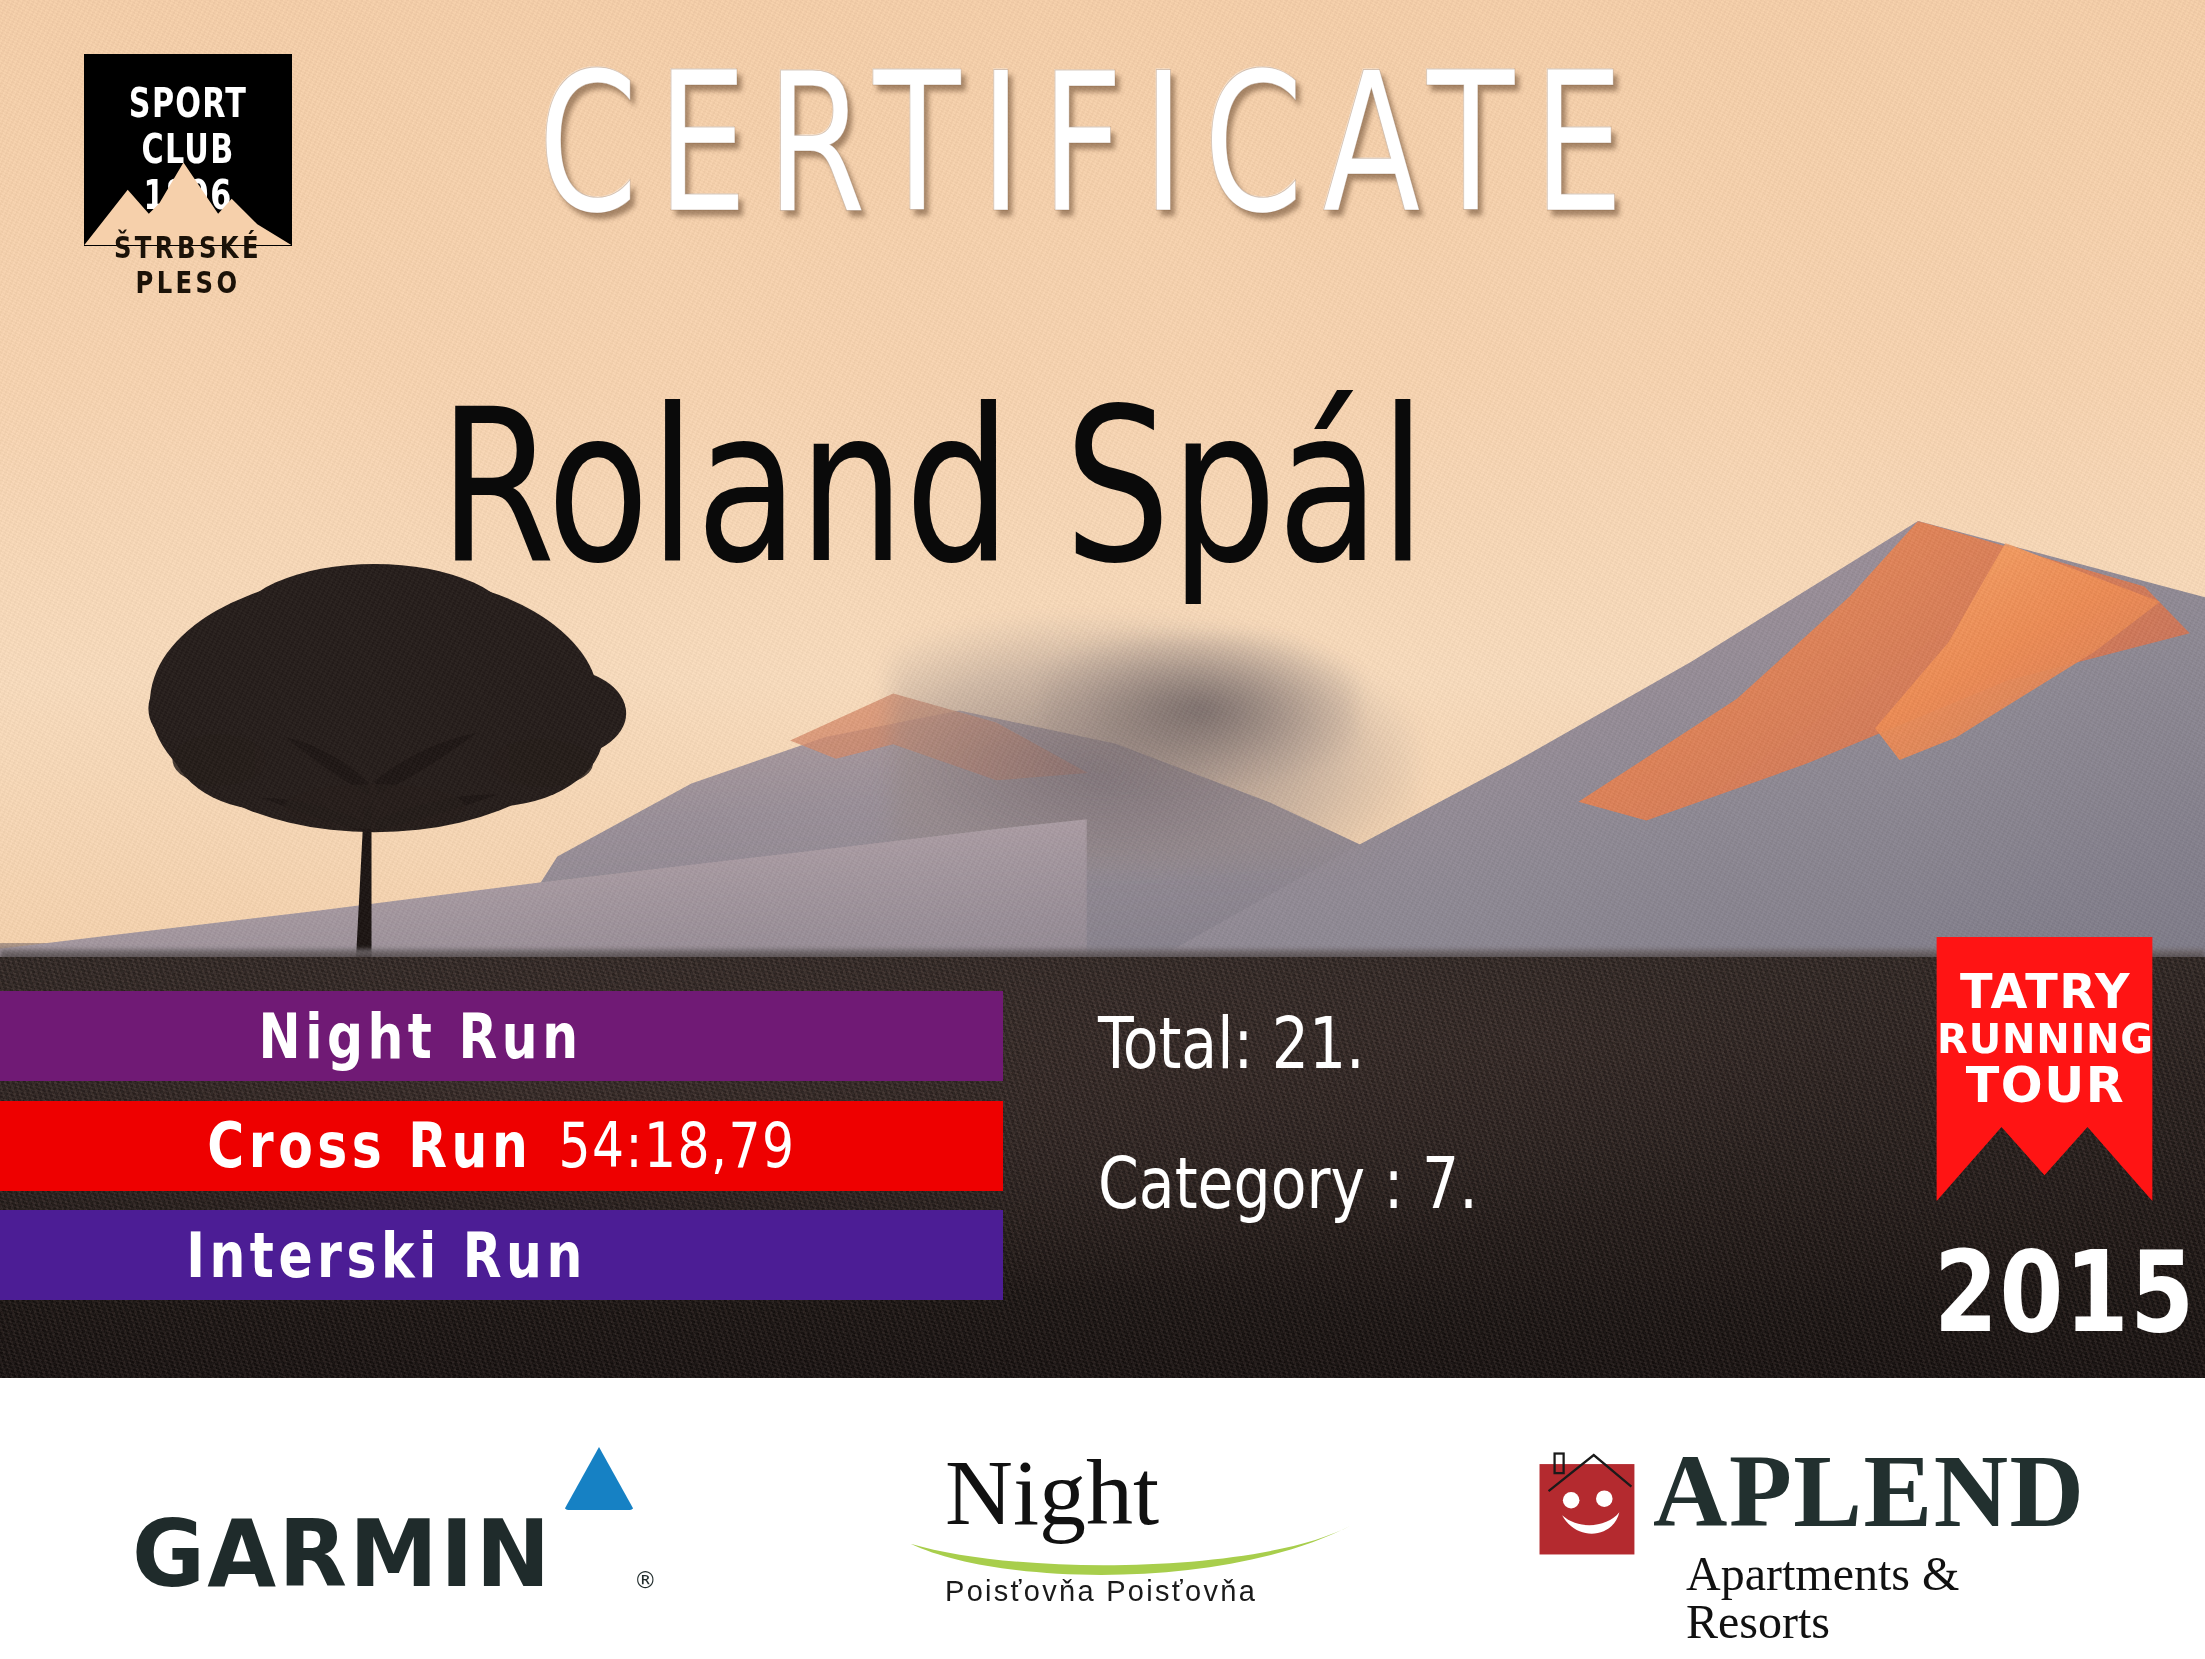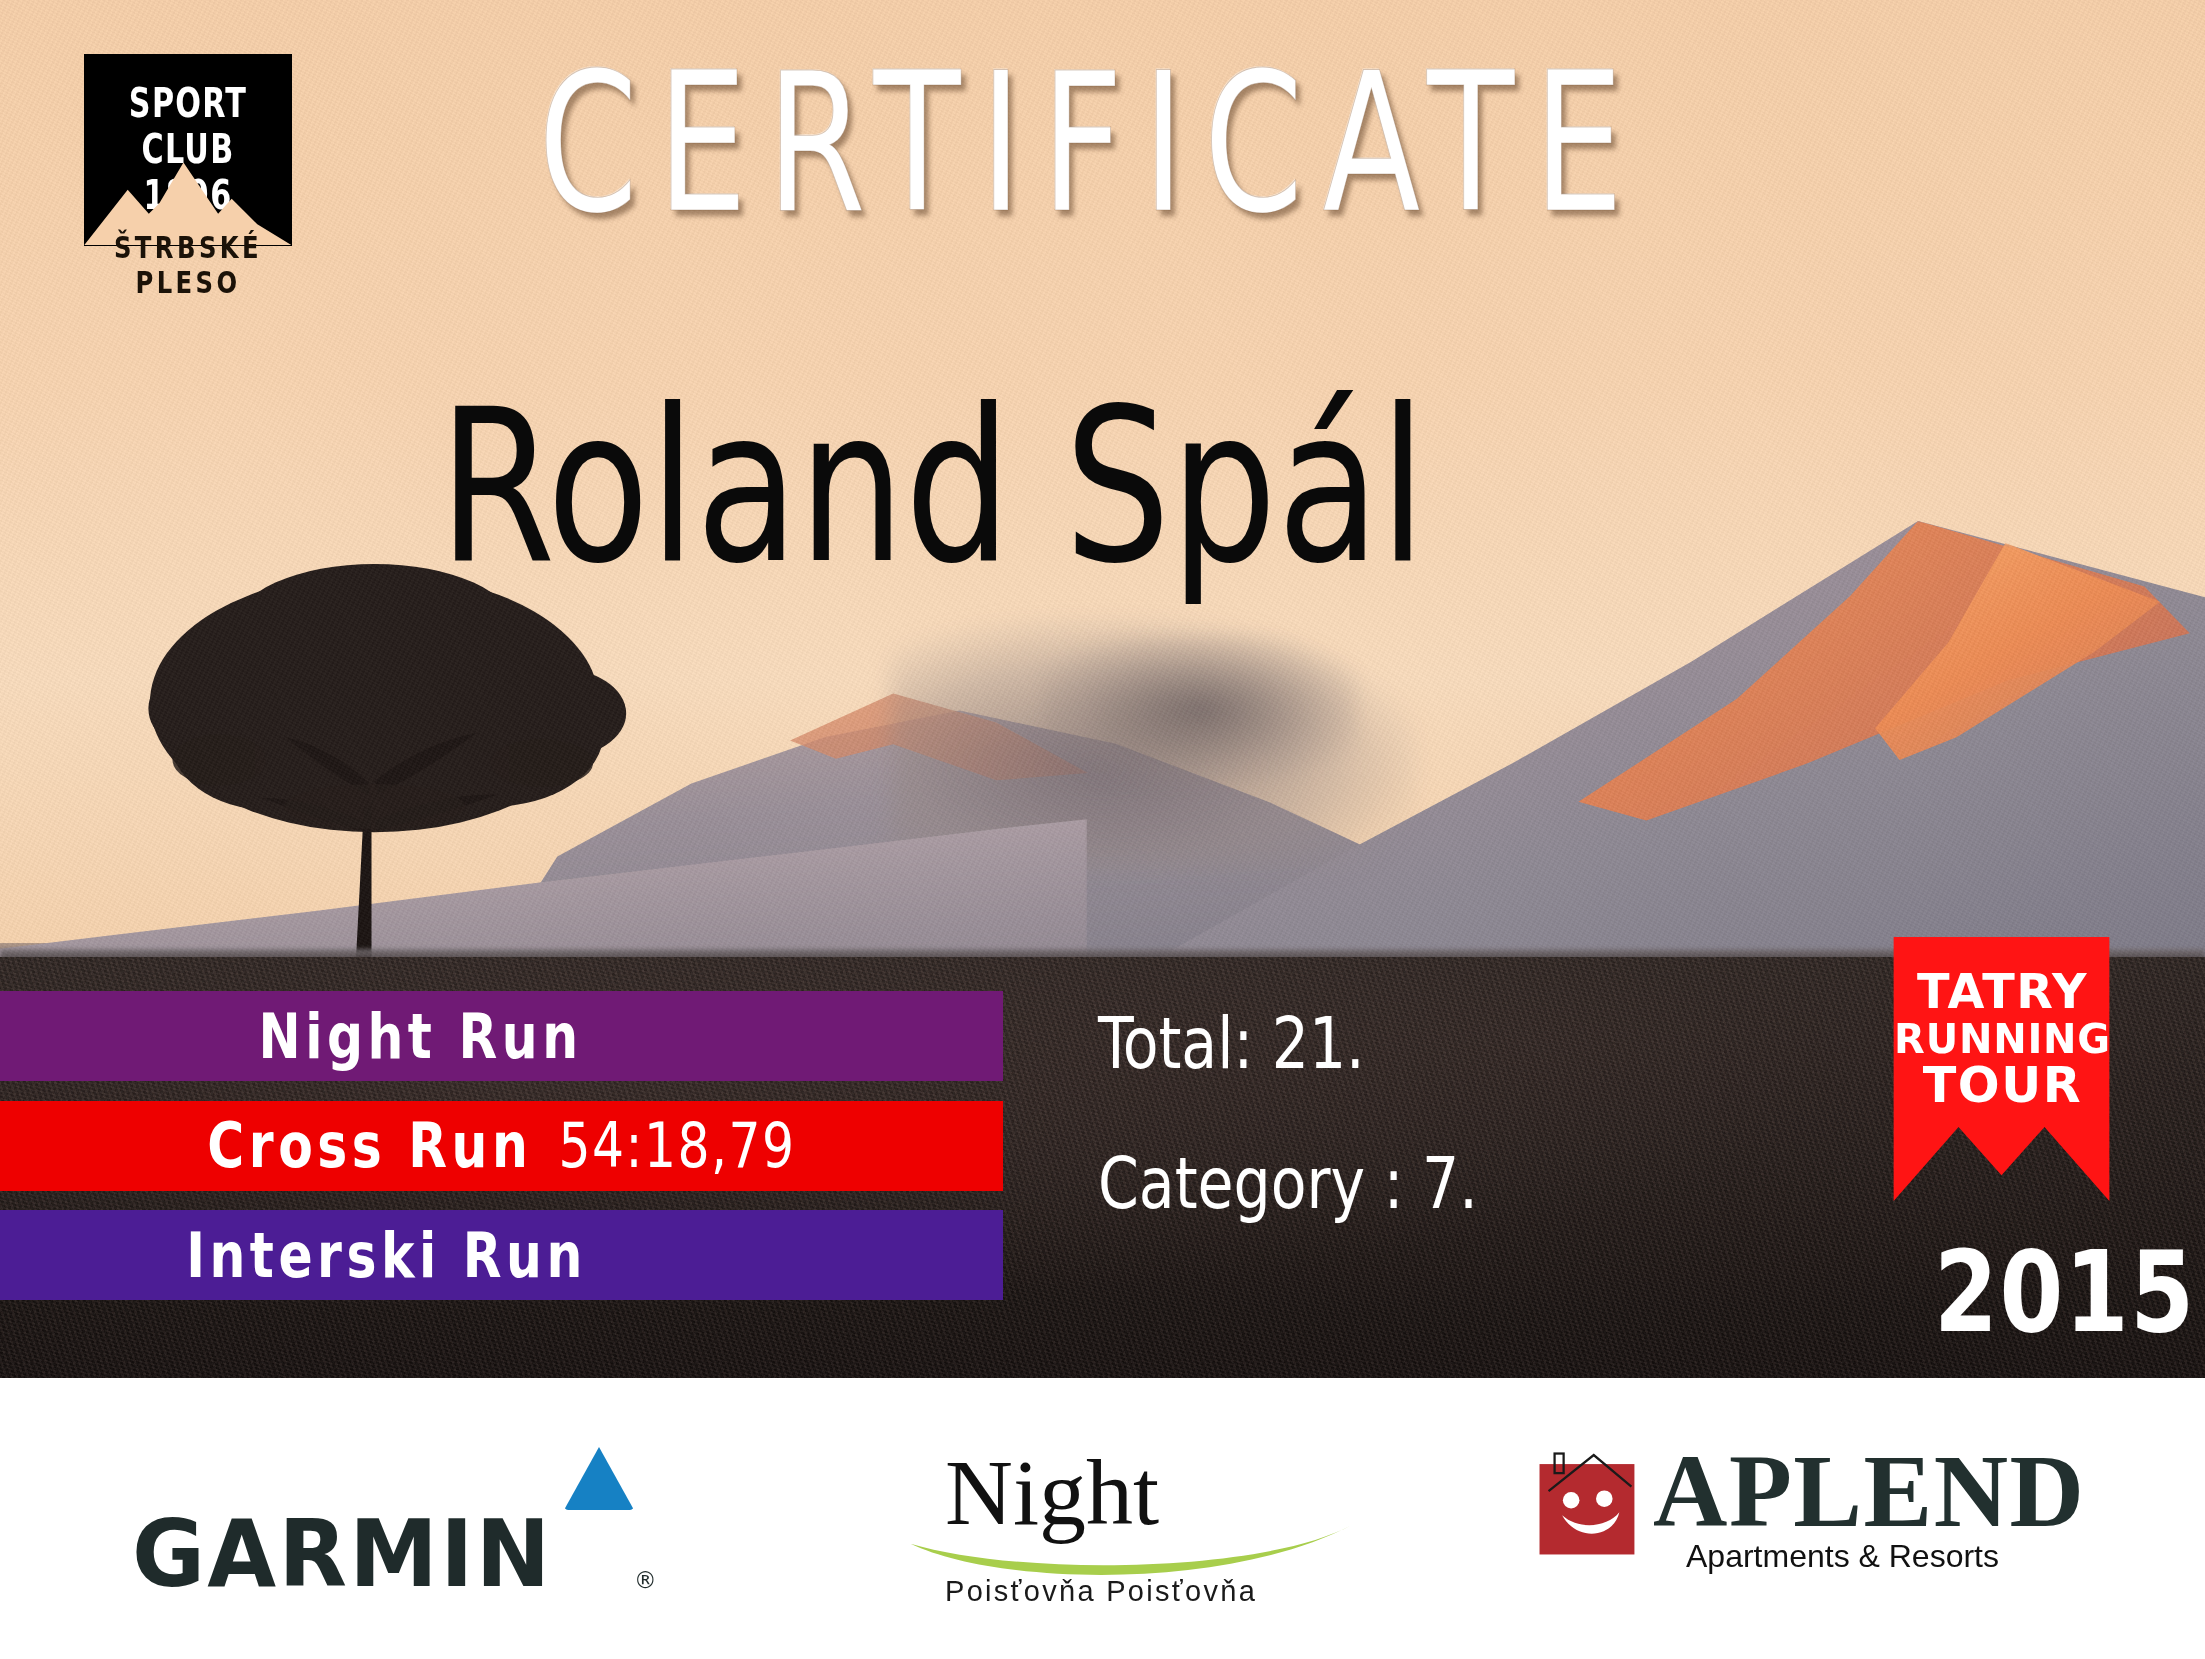--- a/index.html
+++ b/index.html
@@ -207,21 +207,21 @@
     position:absolute;left:1098px;top:1007px;
     color:#ffffff;
     font-family:"Liberation Sans Narrow","DejaVu Sans Condensed","Liberation Sans",sans-serif;
     font-size:65px;line-height:1;font-weight:400;
     transform:scaleY(1.1);transform-origin:left top;
   }
   .totals div+div{margin-top:63px;}
 
   
   .badge{
-    position:absolute;left:1882px;top:937px;width:239px;height:264px;
+    position:absolute;left:1925px;top:937px;width:239px;height:264px;
   }
   .badge svg{display:block;width:100%;height:100%;}
   .badge-year{
     position:absolute;left:1934px;top:1237px;width:226px;
     color:#ffffff;
     font-family:"Liberation Sans Narrow","DejaVu Sans Condensed","Liberation Sans",sans-serif;
     font-weight:700;font-size:100px;line-height:1;letter-spacing:1.5px;
     transform:scaleY(1.12) scaleX(1.02);transform-origin:left top;
   }
 
@@ -273,24 +273,24 @@
   
   .aplend{margin-left:181px;width:558px;height:181px;}
   .aplend-mark{position:absolute;left:0;top:18px;width:113px;height:112px;}
   .aplend-word{
     position:absolute;left:118px;top:12px;
     color:#22302f;
     font-family:"Liberation Serif","DejaVu Serif",serif;
     font-weight:700;font-size:103px;line-height:1;letter-spacing:1.5px;
   }
   .aplend-sub{
-    position:absolute;left:151px;top:112px;
+    position:absolute;left:151px;top:122px;
     color:#111;
-    font-family:Liberation Sans, sans-serif;
-    font-size:32px;line-height:1;
+    font-family:Liberation Serif, serif;
+    font-size:48px;line-height:1;
   }
 </style>
 </head>
 <body>
 
 <div id="cert">
 
   <div class="photo">
     <div class="sky"></div>
 

